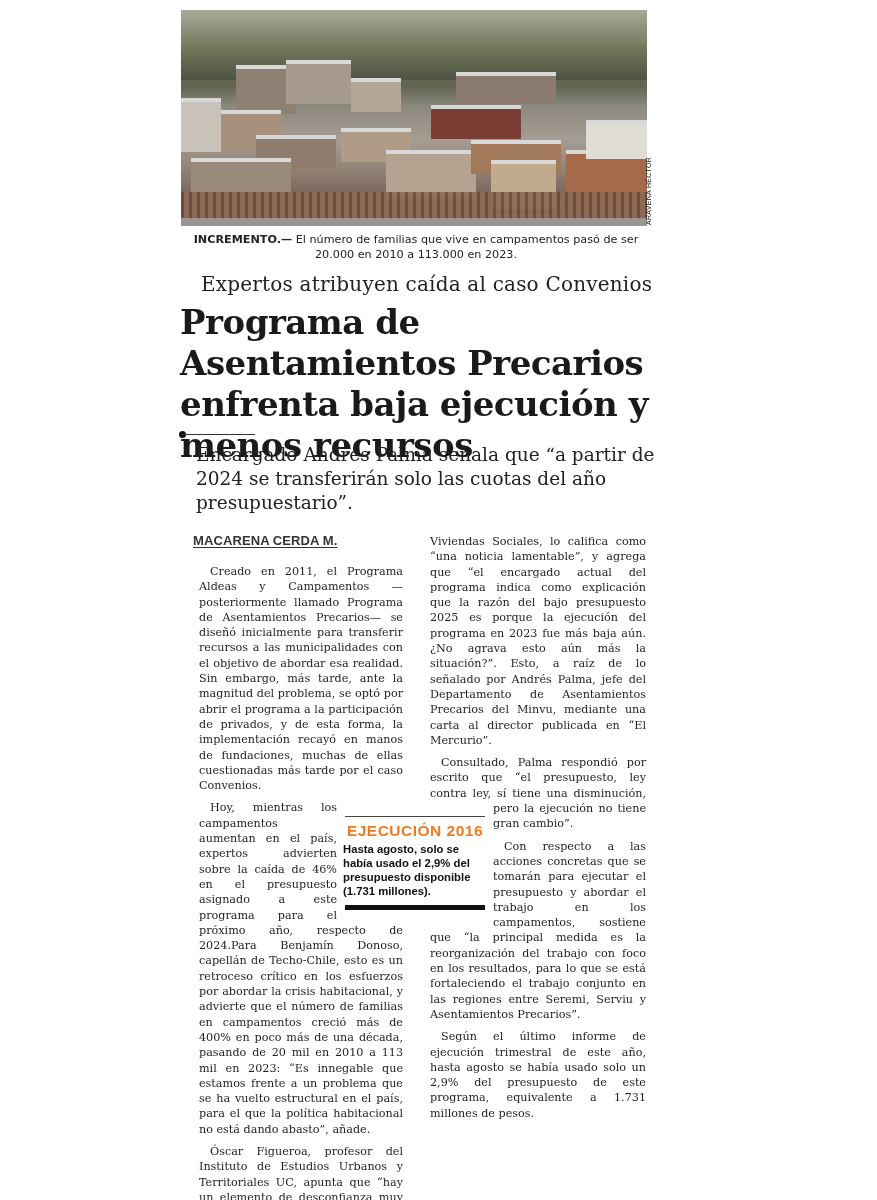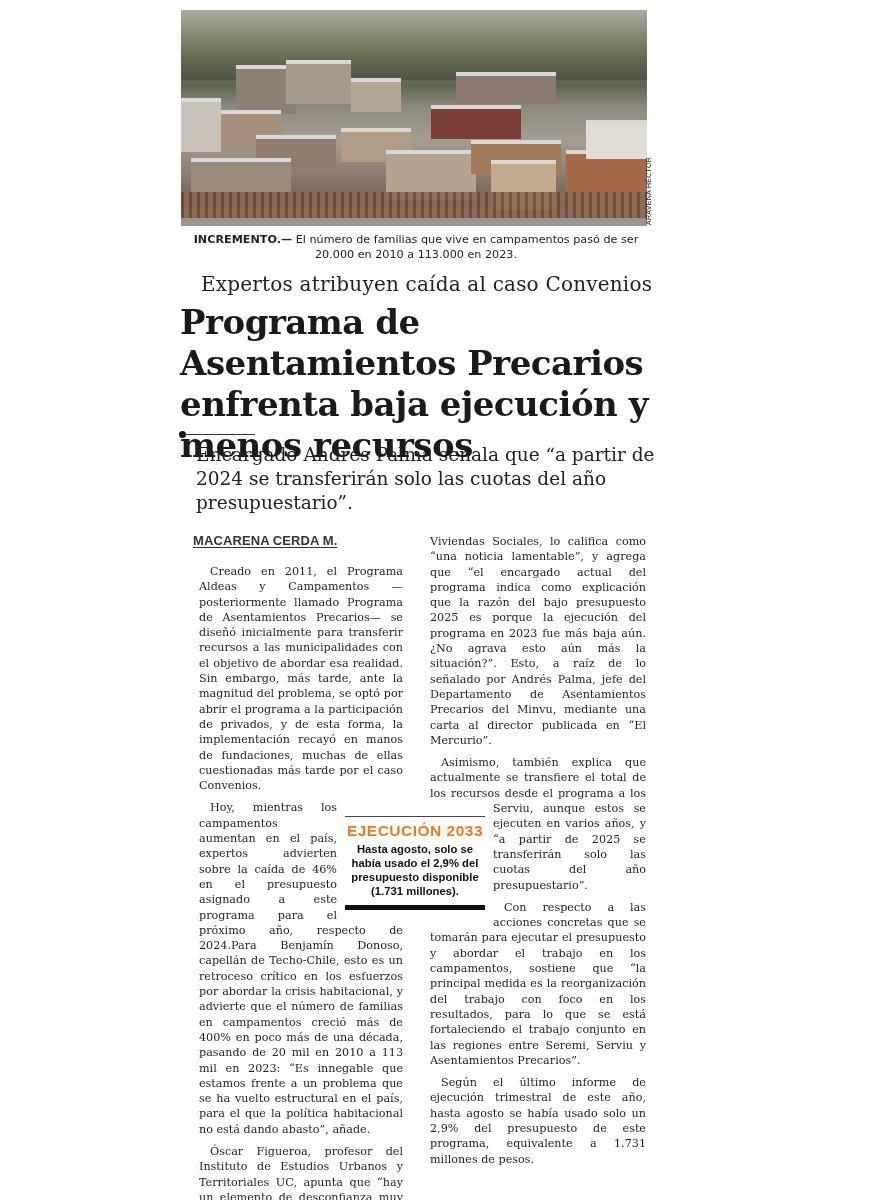--- a/index.html
+++ b/index.html
@@ -25,21 +25,21 @@
   .deck { position:absolute; left:196px; top:443px; width:460px; font-family:"DejaVu Serif", serif; font-size:18.5px; line-height:24px; color:#222; }
   .byline { position:absolute; left:193px; top:533px; font-family:"Liberation Sans", sans-serif; font-size:13px; font-weight:bold; letter-spacing:0.1px; color:#333; text-decoration:underline; text-underline-offset:2px; }
   .col { position:absolute; font-family:"DejaVu Serif", serif; font-size:11.2px; line-height:15.3px; color:#1f1f1f; text-align:justify; hyphens:auto; }
   .col p { margin:7px; text-indent:11px; }
   .col1 { left:192px; top:557px; width:218px; }
   .col2 { left:423px; top:527px; width:230px; }
   .float-left { float:right; width:76px; height:115px; shape-outside:inset(0); }
   .sidebar { position:absolute; left:343px; top:816px; width:144px; height:94px; background:#fff; }
   .sidebar .rule-top { position:absolute; left:2px; top:0; width:140px; height:1px; background:#444; }
   .sidebar .title { position:absolute; left:0; top:6px; width:144px; text-align:center; font-family:"Liberation Sans", sans-serif; font-weight:bold; font-size:15.5px; color:#f07a20; letter-spacing:0.5px; }
-  .sidebar .body { position:absolute; left:0; top:26px; width:144px; text-align:center; font-family:"Liberation Sans", sans-serif; font-weight:bold; font-size:11.3px; line-height:14px; color:#111; }
+  .sidebar .body { position:absolute; left:0; top:26px; width:144px; text-align:left; font-family:"Liberation Sans", sans-serif; font-weight:bold; font-size:11.3px; line-height:14px; color:#111; }
   .sidebar .rule-bottom { position:absolute; left:2px; top:89px; width:140px; height:5px; background:#111; }
 </style>
 </head>
 <body>
 
 <div class="photo" role="img" aria-label="Campamento con viviendas precarias en ladera">
   <div class="hills"></div>
   <div class="shack" style="left:0;top:88px;width:40px;height:50px;background:#c9c2b8;"></div>
   <div class="shack" style="left:55px;top:55px;width:60px;height:45px;background:#8b8072;"></div>
   <div class="shack" style="left:105px;top:50px;width:65px;height:40px;background:#a69a8c;"></div>
@@ -83,23 +83,23 @@
   <div class="float-left" style="height:0;"></div>
   <p><span>Hoy, mientras los campamentos aumentan en el país, expertos advierten sobre la caída de 46% en el presupuesto asignado a este programa para el próximo año, respecto de 2024.Para Benjamín Donoso, capellán de Techo-Chile, esto es un retroceso crítico en los esfuerzos por abordar la crisis habitacional, y advierte que el número de familias en campamentos creció más de 400% en poco más de una década, pasando de 20 mil en 2010 a 113 mil en 2023: “Es innegable que estamos frente a un problema que se ha vuelto estructural en el país, para el que la política habitacional no está dando abasto”, añade.</span></p>
   <p>Óscar Figueroa, profesor del Instituto de Estudios Urbanos y Territoriales UC, apunta que “hay un elemento de desconfianza muy grande, por todas las situaciones que han ocurrido con el caso Convenios. Es complicado que se reduzcan los recursos, porque las necesidades van creciendo”.</p>
 
 </div>
 
 <div class="col col2">
     <div style="float: left; width: 0px; height: 283px;"></div>
     <div style="float: left; clear: left; width: 70px; height: 106px;"></div>
   <p style="text-indent:0;">Viviendas Sociales, lo califica como “una noticia lamentable”, y agrega que “el encargado actual del programa indica como explicación que la razón del bajo presupuesto 2025 es porque la ejecución del programa en 2023 fue más baja aún. ¿No agrava esto aún más la situación?”. Esto, a raíz de lo señalado por Andrés Palma, jefe del Departamento de Asentamientos Precarios del Minvu, mediante una carta al director publicada en “El Mercurio”.</p>
-  <p>Asimismo, también explica que actualmente se transfiere el total de los recursos desde el programa a los Serviu, aunque estos se ejecuten en varios años, y “a partir de 2025 se transferirán solo las cuotas del año presupuestario”.</p>
+  <p>Consultado, Palma respondió por escrito que “el presupuesto, ley contra ley, sí tiene una disminución, pero la ejecución no tiene gran cambio”.</p>
   <p>Con respecto a las acciones concretas que se tomarán para ejecutar el presupuesto y abordar el trabajo en los campamentos, sostiene que “la principal medida es la reorganización del trabajo con foco en los resultados, para lo que se está fortaleciendo el trabajo conjunto en las regiones entre Seremi, Serviu y Asentamientos Precarios”.</p>
   <p>Según el último informe de ejecución trimestral de este año, hasta agosto se había usado solo un 2,9% del presupuesto de este programa, equivalente a 1.731 millones de pesos.</p>
 </div>
 
 <div class="sidebar">
   <div class="rule-top"></div>
-  <div class="title">EJECUCIÓN 2033</div>
+  <div class="title">EJECUCIÓN 2016</div>
   <div class="body">Hasta agosto, solo se había usado el 2,9% del presupuesto disponible (1.731 millones).</div>
   <div class="rule-bottom"></div>
 </div>
 
 </body></html>

